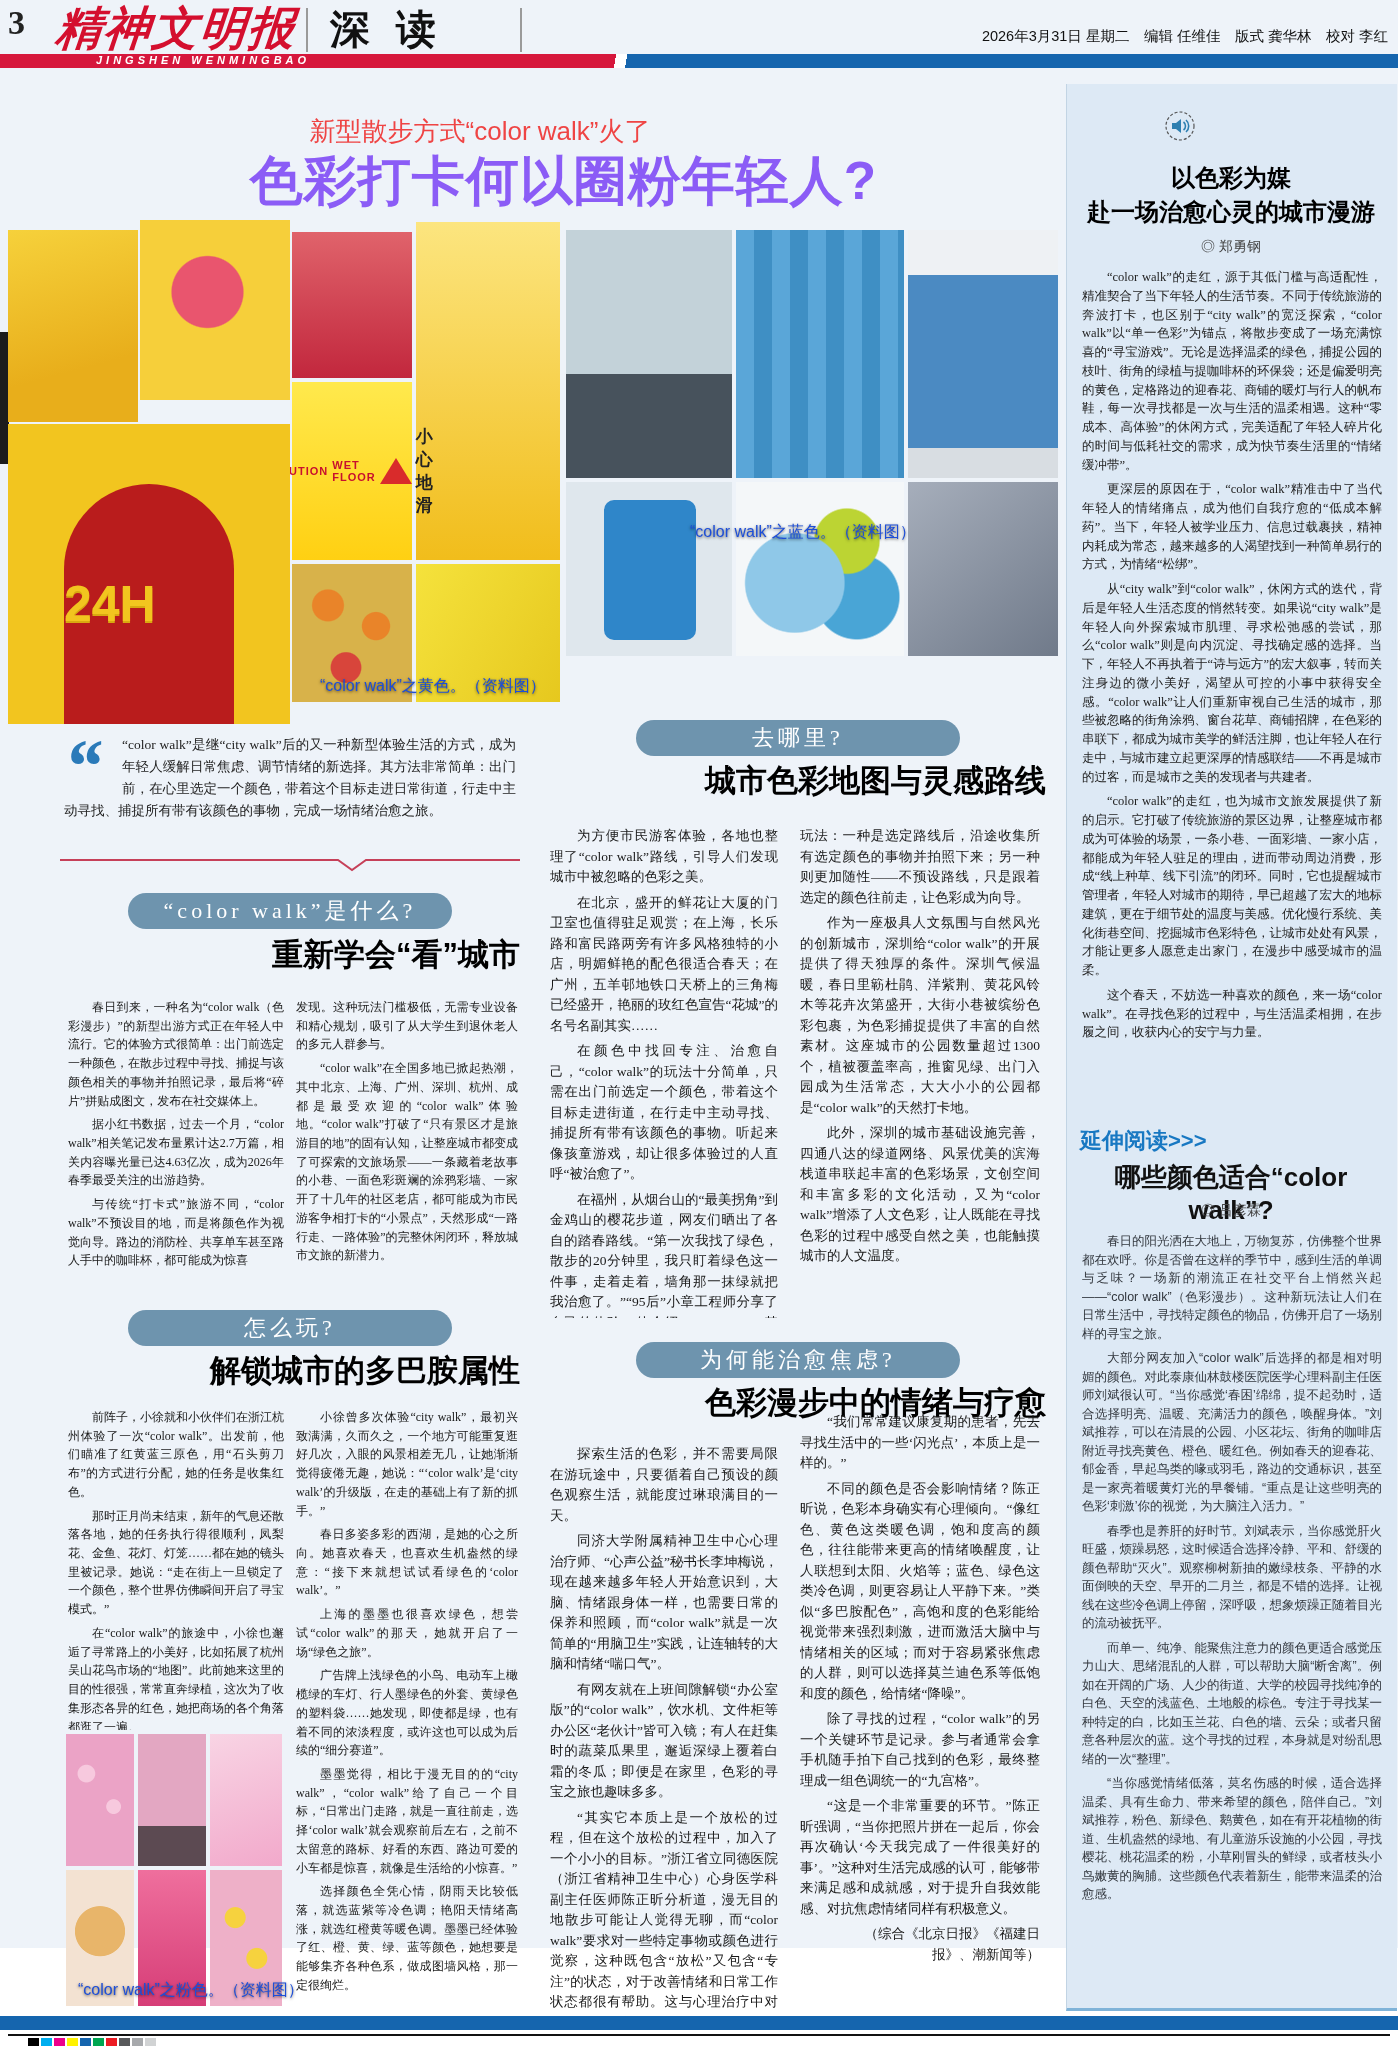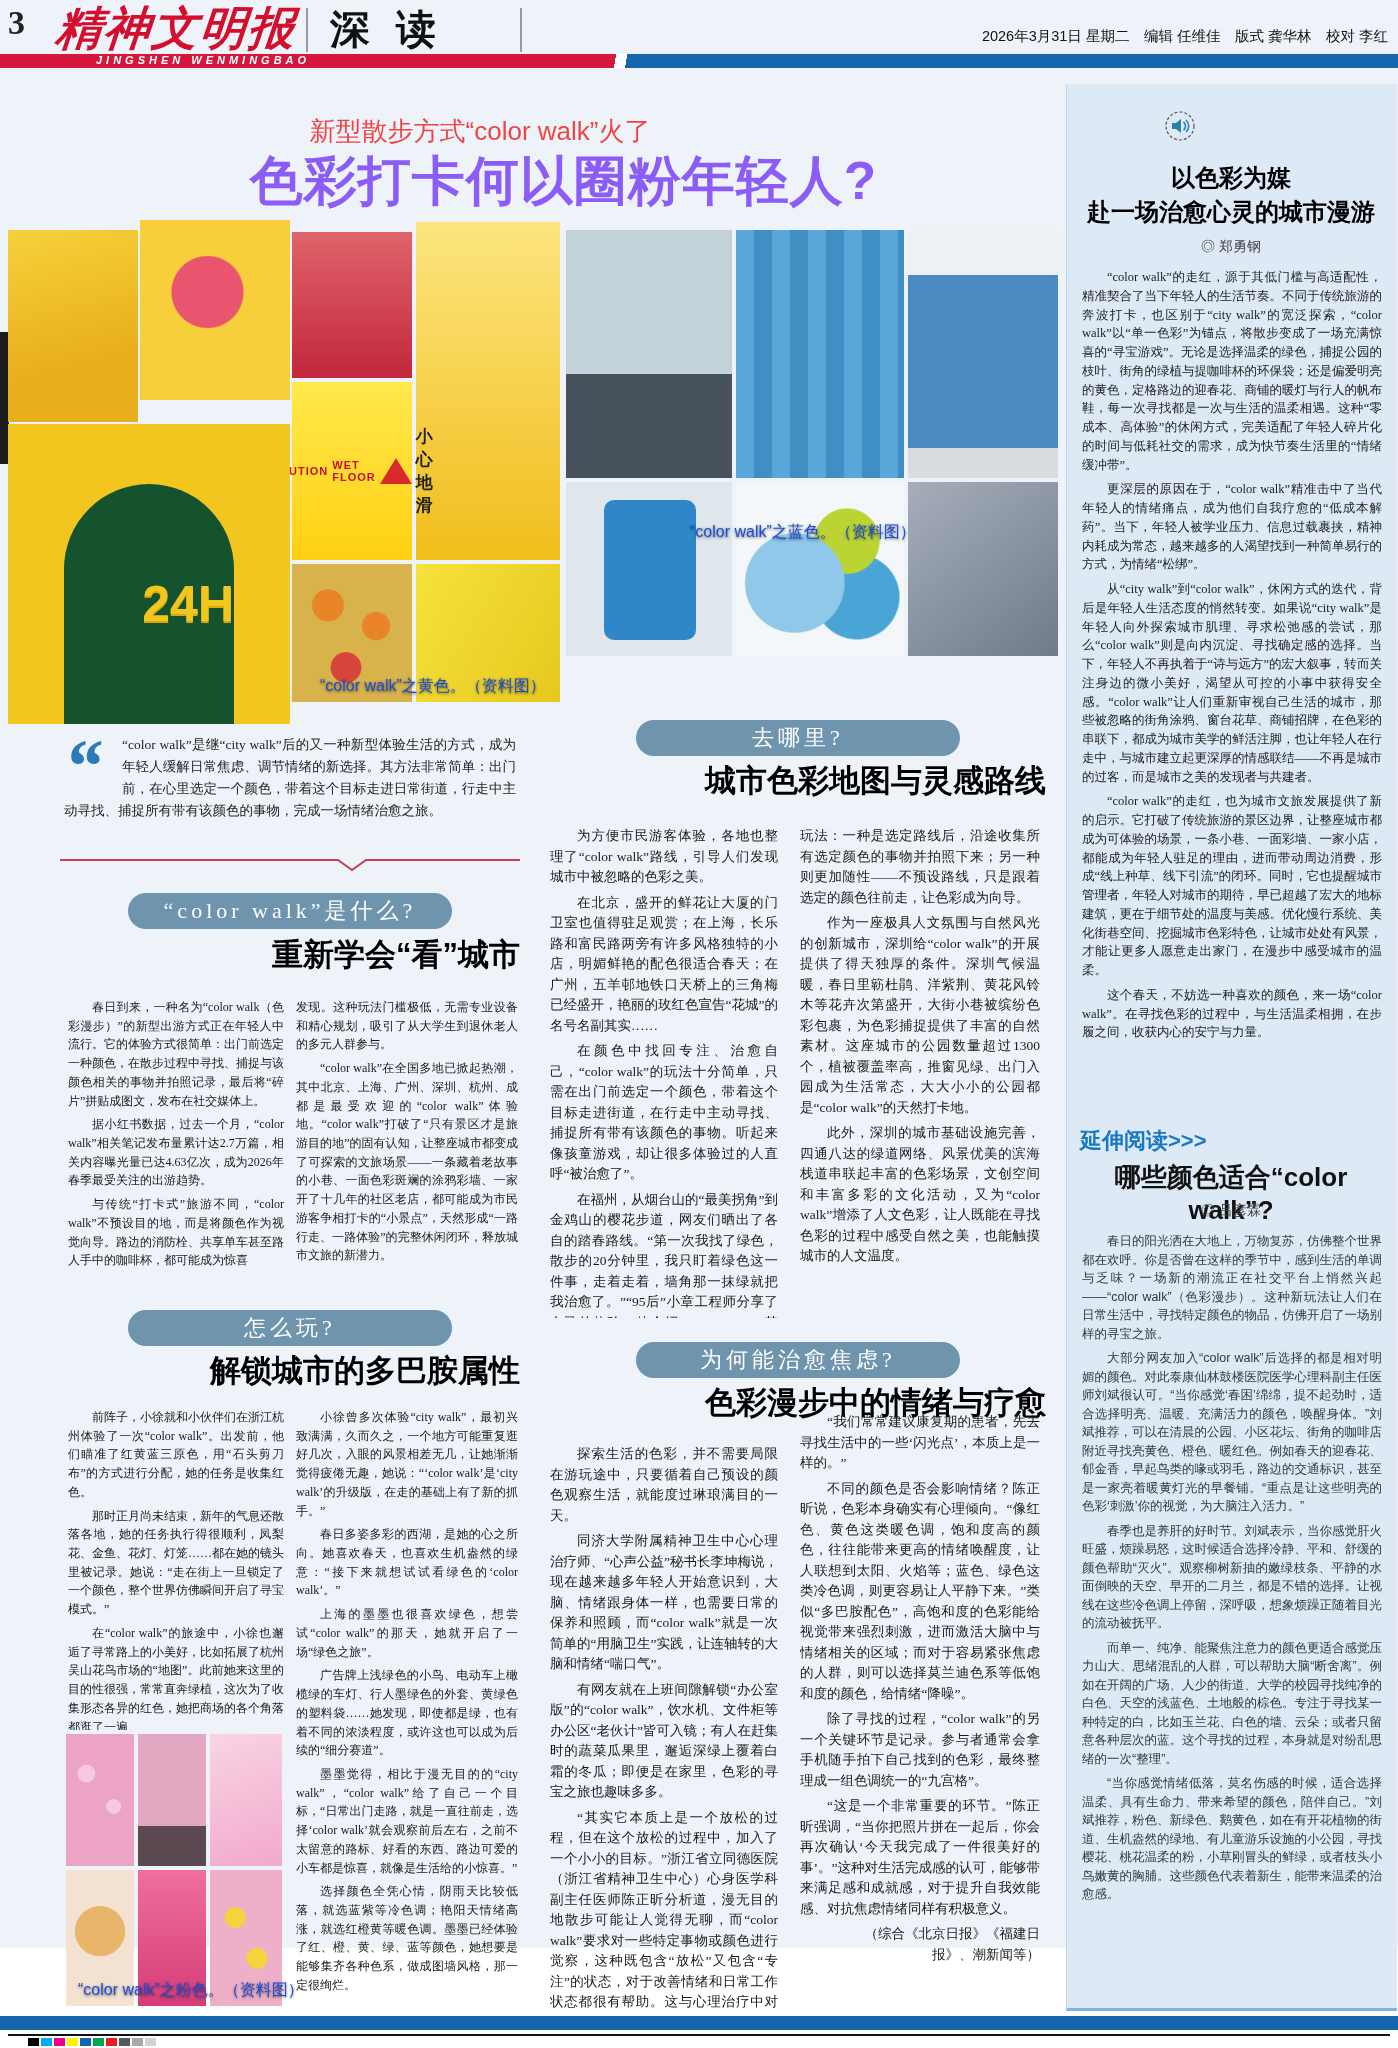--- a/index.html
+++ b/index.html
@@ -18,22 +18,22 @@
          background:linear-gradient(100deg,#d6173c 0 44%,#ffffff 44% 44.8%,#1565ae 44.8%)}
   .strip-latin{position:absolute;left:96px;top:54px;font:bold italic 11px "Liberation Sans",sans-serif;
                color:#fff;letter-spacing:4px}
   
   .kicker{position:absolute;left:140px;top:114px;width:680px;text-align:center;font-size:26px;color:#ef4444}
   .main-title{position:absolute;left:117px;top:146px;width:760px;text-align:right;
               font-size:53px;font-weight:900;letter-spacing:1px;color:#8b5cf6}
   
   .tile{position:absolute}
   .photocap{position:absolute;color:#1d4ed8;font-size:16px;text-shadow:0 1px 3px rgba(0,0,0,.6);white-space:nowrap}
-  .arch{position:absolute;left:56px;top:60px;width:170px;height:240px;background:#14532d;
-        border-radius:85px 85px 0 0;display:flex;align-items:center;justify-content:flex-end}
+  .arch{position:absolute;left:56px;top:60px;width:170px;height:240px;background:#b91c1c;
+        border-radius:85px 85px 0 0;display:flex;align-items:center;justify-content:flex-start}
   .arch span{font-size:50px;font-weight:900;color:#f2c51f;text-shadow:0 2px 0 #d9a910}
   .caution-inner{position:absolute;inset:0;display:flex;flex-direction:row;align-items:center;justify-content:center;gap:4px}
   .caution-inner .en{font-size:11px;font-weight:900;color:#c8102e;letter-spacing:1px}
   .caution-inner .tri{width:0;height:0;border-left:16px solid transparent;border-right:16px solid transparent;
                       border-bottom:26px solid #d92b2b}
   .caution-inner .zh{font-size:17px;font-weight:900;color:#222}
   .lug{position:absolute;left:38px;top:18px;width:92px;height:140px;background:#2f86c9;border-radius:10px}
   
   .quote{position:absolute;left:64px;top:734px;width:452px;height:122px;overflow:hidden;
          font:13.5px/1.62 "Liberation Serif",serif;text-align:justify;color:#222}

